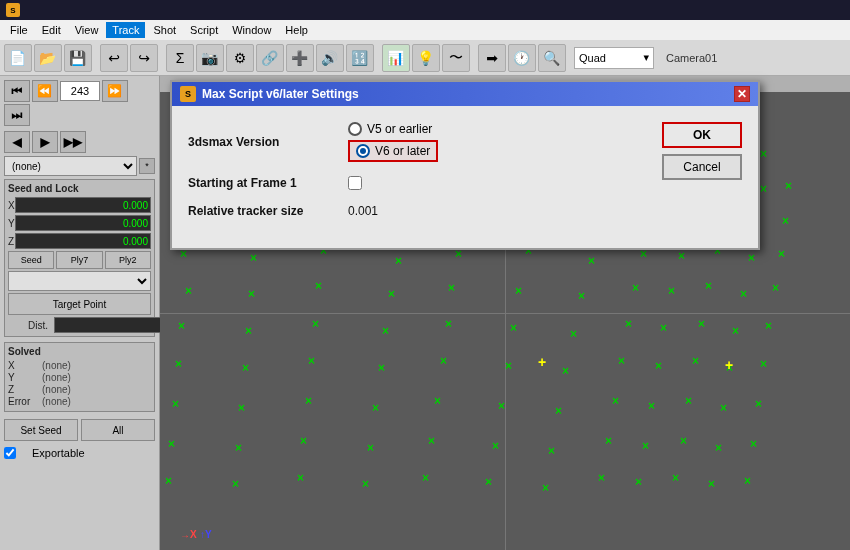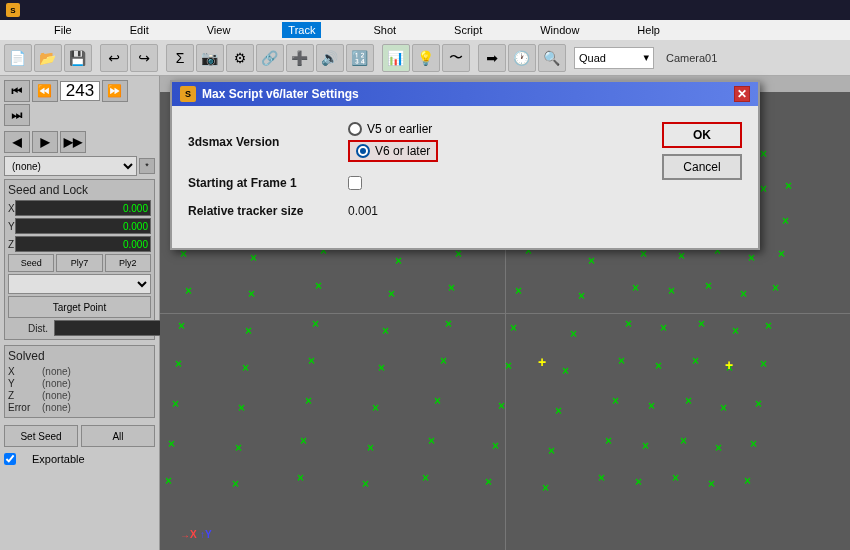--- a/index.html
+++ b/index.html
@@ -40,21 +40,20 @@
       display: flex;
       align-items: center;
       padding: 0 4px;
       gap: 2px;
     }
     .menu-item {
       padding: 2px 6px;
       cursor: pointer;
       font-size: 11px;
       color: #000;
-      margin-left: 44px;
     }
     .menu-item.active { background: #0078d7; color: #fff; }
 
     
     .toolbar {
       background: #d8d8d8;
       height: 36px;
       display: flex;
       align-items: center;
       padding: 0 4px;
@@ -113,21 +112,21 @@
       background: #b8b8b8;
       border: 1px solid #888;
       display: flex; align-items: center; justify-content: center;
       cursor: pointer; font-size: 12px; font-weight: bold;
     }
     .frame-input {
       width: 40px; height: 20px;
       background: #fff;
       border: 1px solid #888;
       text-align: center;
-      font-size: 17px;
+      font-size: 11px;
     }
 
     .dropdown-row {
       display: flex;
       align-items: center;
       gap: 2px;
     }
     .panel-dropdown {
       flex: 1;
       height: 20px;
@@ -143,22 +142,22 @@
       display: flex; align-items: center; justify-content: center;
       font-size: 9px; cursor: pointer;
     }
 
     .section-box {
       border: 1px solid #888;
       background: #bdbdbd;
       padding: 3px;
     }
     .section-title {
-      font-size: 12px;
-      font-weight: normal;
+      font-size: 10px;
+      font-weight: bold;
       color: #222;
       margin-bottom: 3px;
     }
     .coord-row {
       display: flex;
       align-items: center;
       margin-bottom: 2px;
     }
     .coord-label {
       width: 14px;

